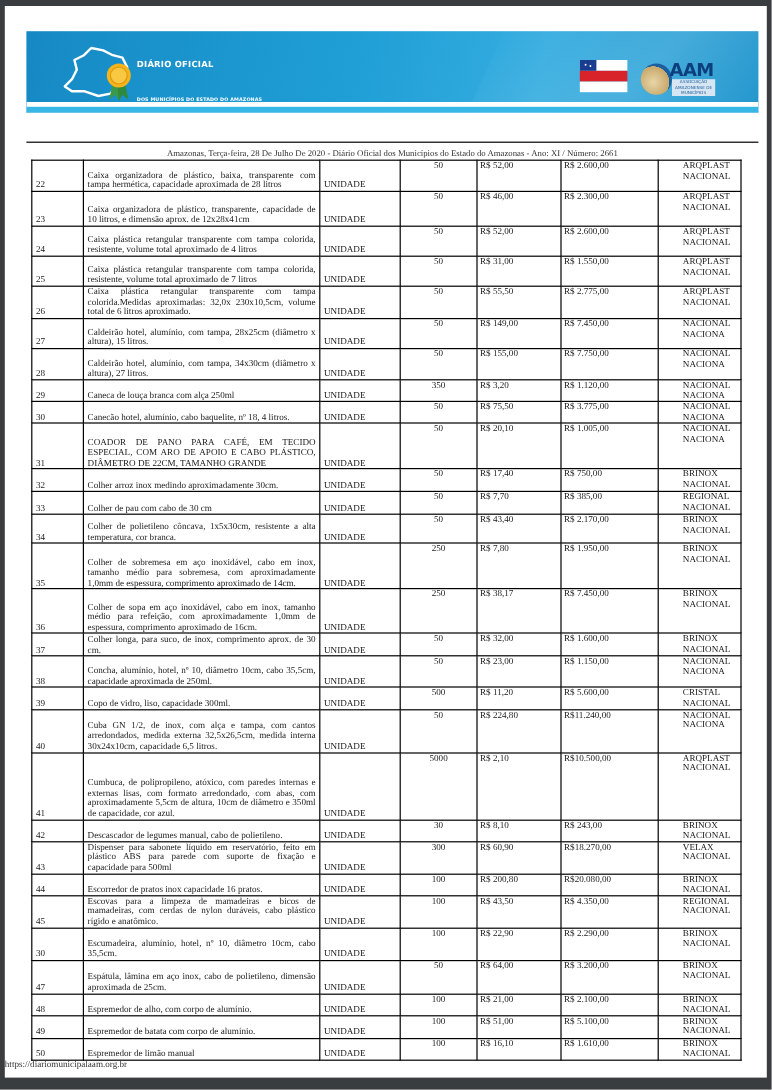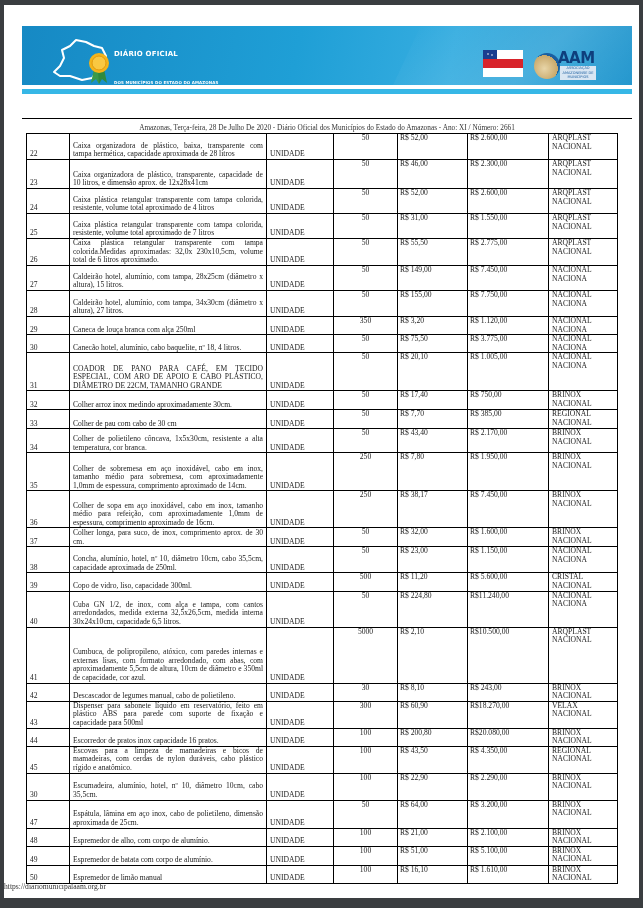--- a/index.html
+++ b/index.html
@@ -65,21 +65,21 @@
     position:absolute; left:22px; top:128px; border-collapse:collapse; table-layout:fixed;
     font-size:7.6px; color:#222; line-height:8.6px;
   }
   table.items td {
     border:1px solid #000; padding:0 2px; vertical-align:top; overflow:hidden;
   }
   table.items td.num { vertical-align:bottom; padding-left:3px; }
   table.items td.desc { text-align:justify; text-align-last:left; vertical-align:bottom; padding:0 3px; }
   table.items td.unit { vertical-align:bottom; padding-left:3px; }
   table.items td.qty { text-align:center; }
-  table.items td.brand { padding-left:3px; }
+  table.items td.brand { padding-left:20px; }
   .footer {
     position:absolute; left:0; top:877px; width:635px; text-align:left;
     font-size:7.6px; color:#333;
   }
 </style>
 </head>
 <body>
 
 <div class="page">
 

